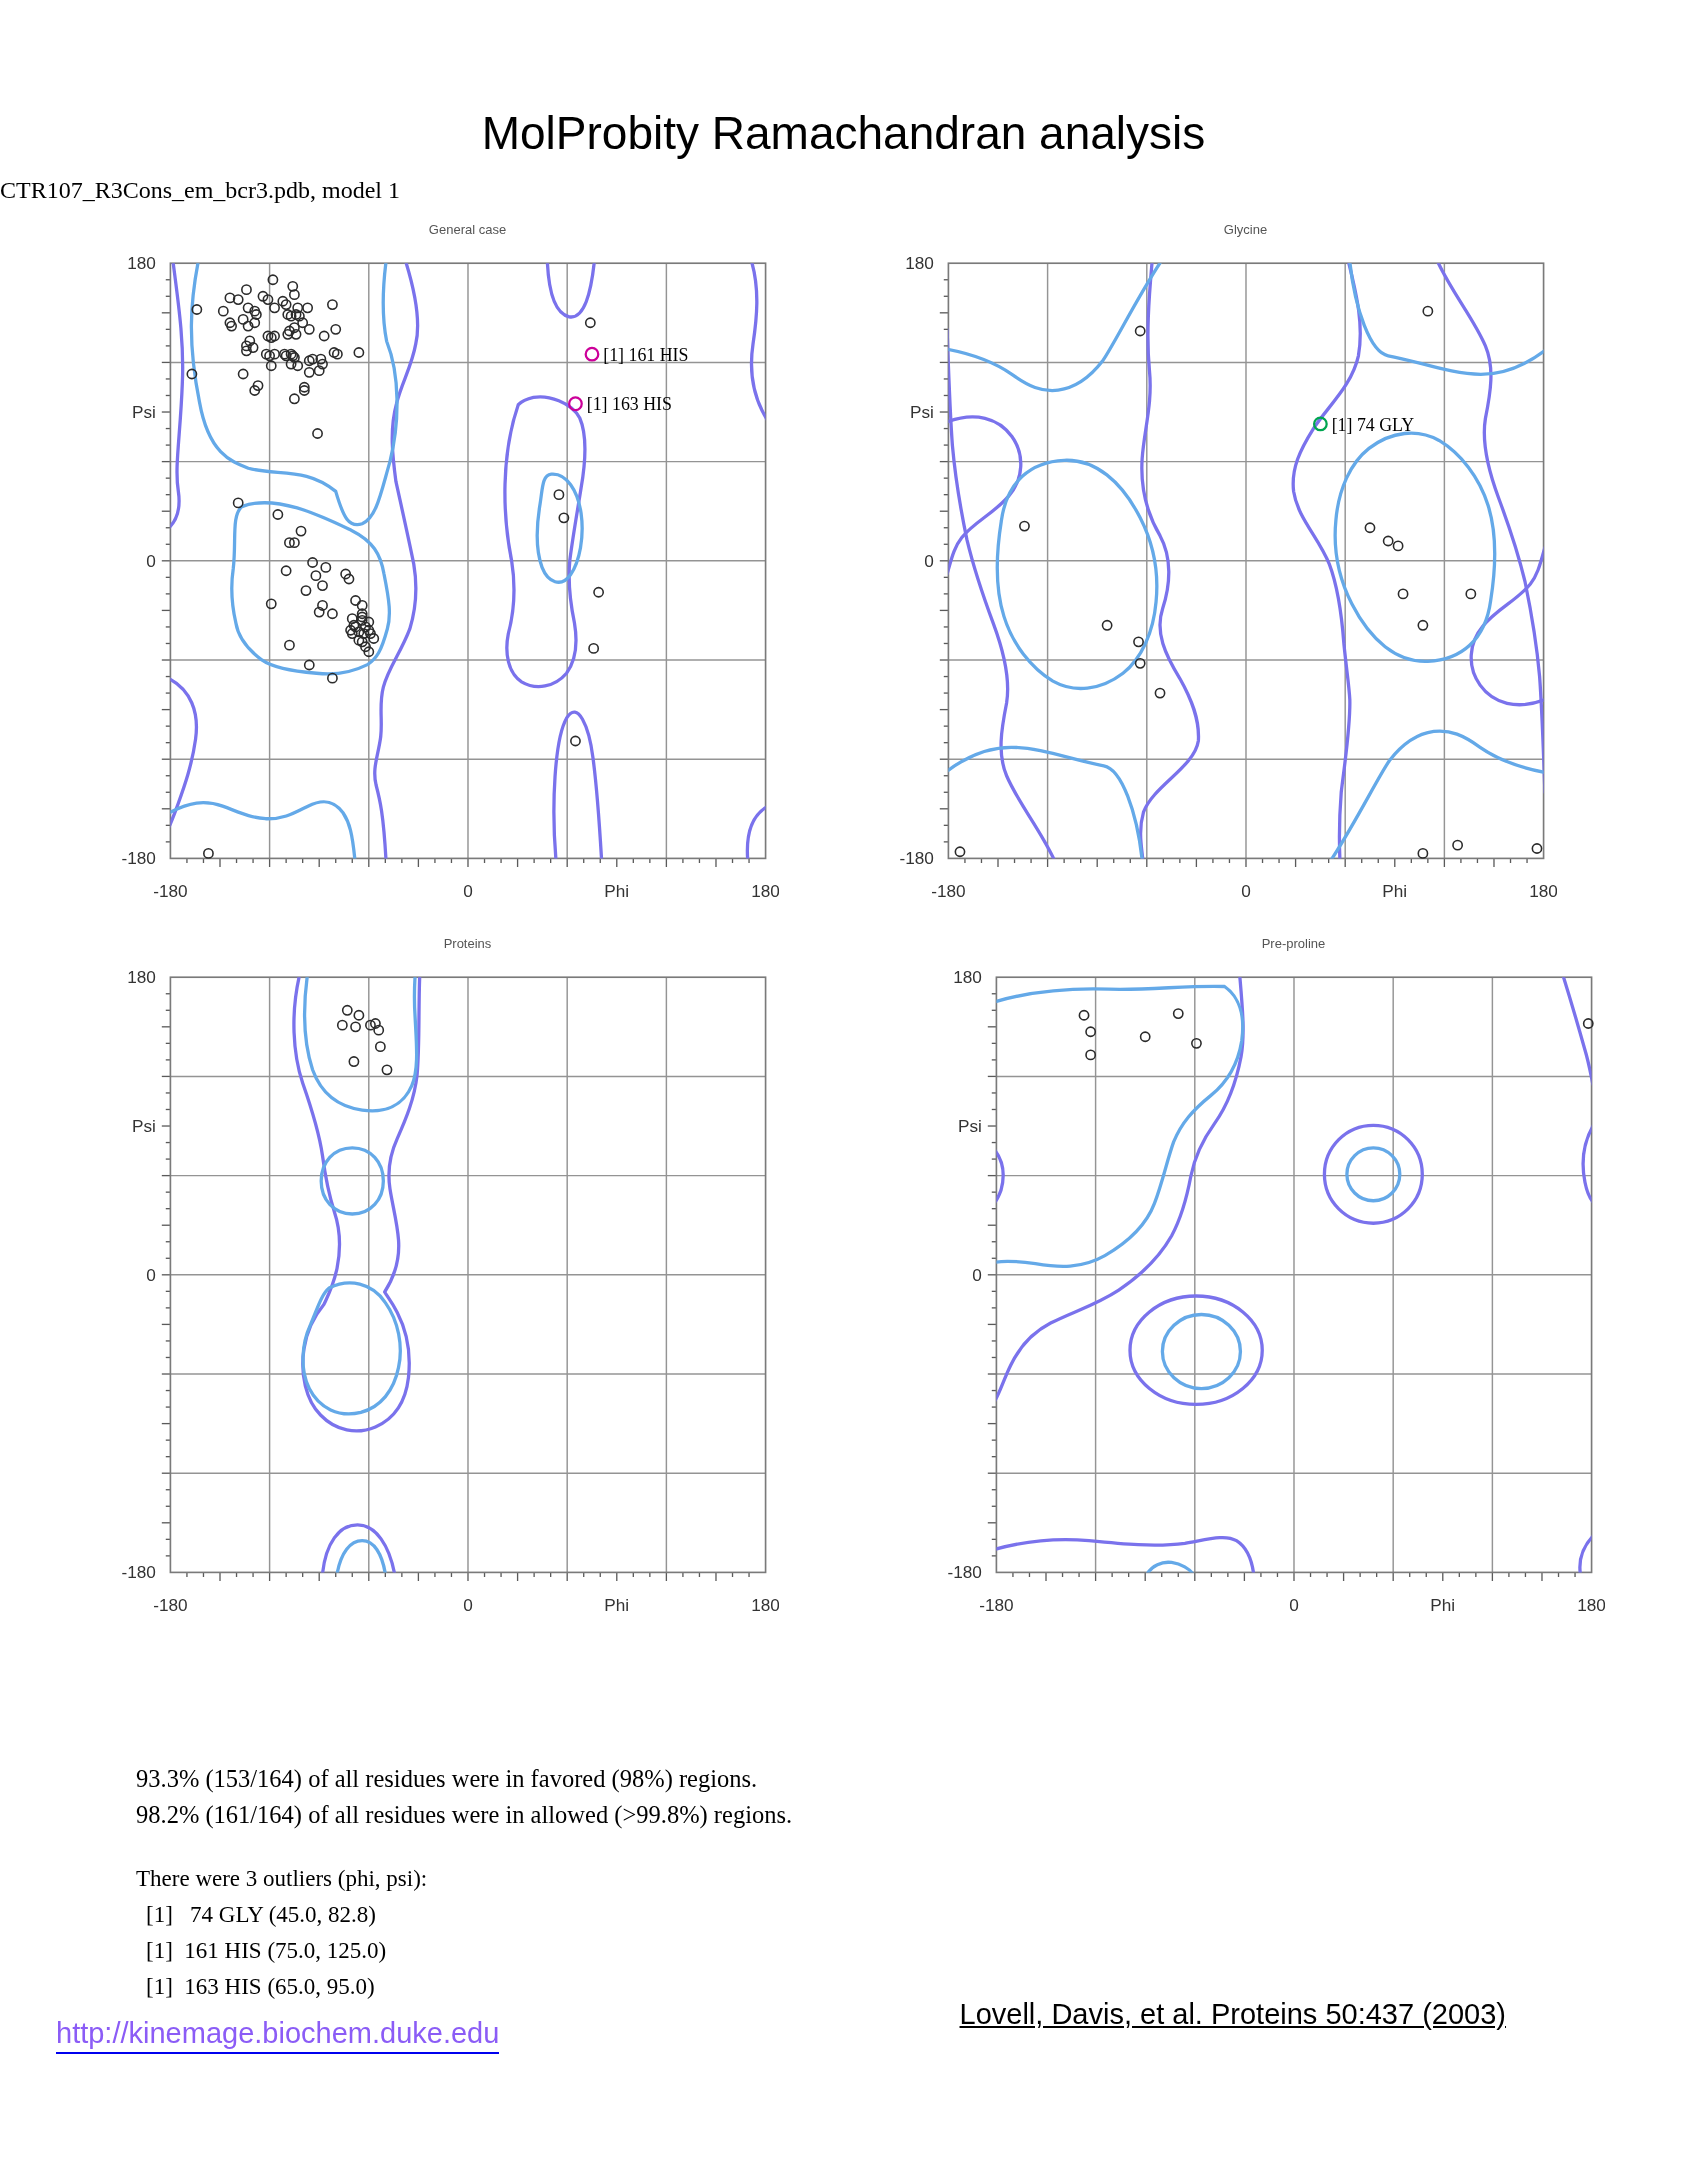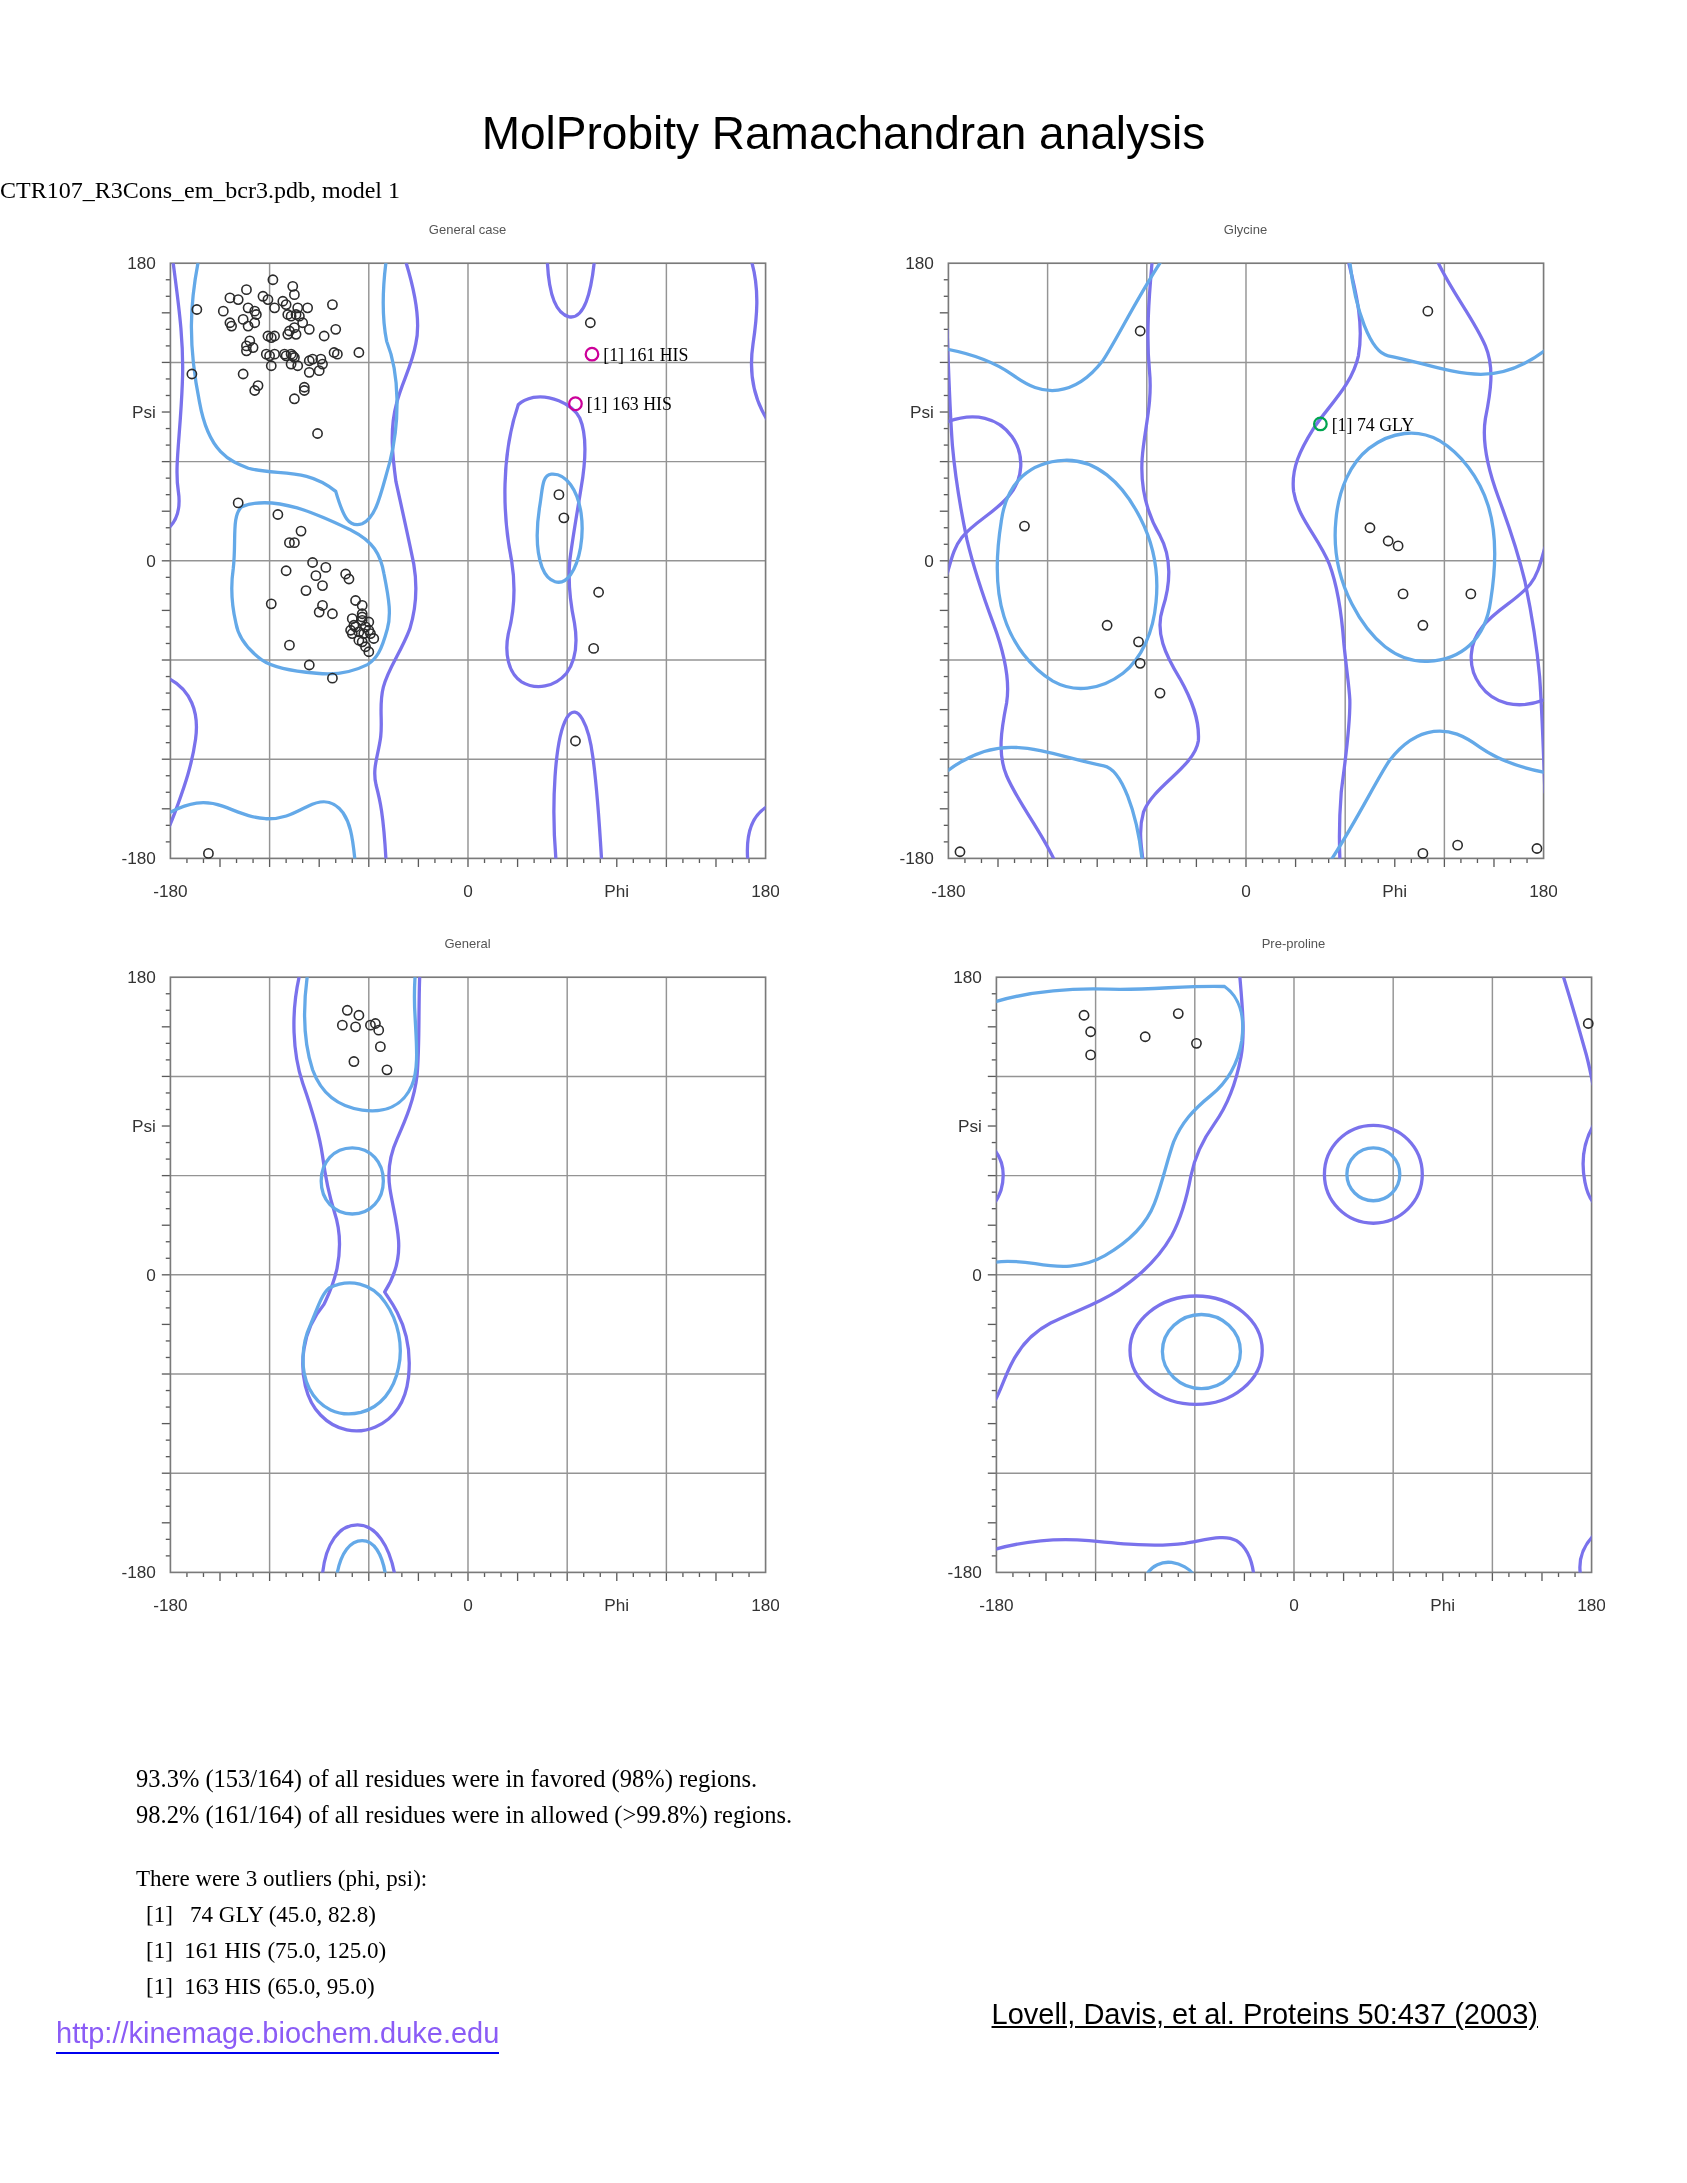--- a/index.html
+++ b/index.html
@@ -1,17 +1,17 @@
 <!DOCTYPE html>
 <html style="font-size:10.6px"><head>
 <meta charset="utf-8">
 <style>
   html,body{margin:0;padding:0;background:#ffffff;}
   .page{position:relative;width:1615px;height:2183px;background:#fff;overflow:hidden;
-        font-family:"Liberation Sans", sans-serif;padding-left:32px;}
+        font-family:"Liberation Sans", sans-serif;}
   .title{position:absolute;left:0;top:106px;width:1687px;text-align:center;
          font-size:46px;color:#000;letter-spacing:0px;}
   .subtitle{position:absolute;left:0;top:177px;width:1687px;text-align:left;
             font-family:"Liberation Serif", serif;font-size:24px;color:#000;}
   .plot-wrap{position:absolute;width:665px;height:701px;}
   .pw0{left:114px;top:222px;}
   .pw1{left:892px;top:222px;}
   .pw2{left:114px;top:936px;}
   .pw3{left:940px;top:936px;}
   .plot-title{position:absolute;left:56px;top:0px;width:595px;text-align:center;
@@ -399,21 +399,21 @@
         <text x="63" y="479" text-anchor="end" fill="#333333" font-family="&quot;Liberation Sans&quot;, sans-serif" font-size="26">0</text>
         <text x="63" y="929" text-anchor="end" fill="#333333" font-family="&quot;Liberation Sans&quot;, sans-serif" font-size="26">-180</text>
         <text x="85" y="978" text-anchor="middle" fill="#333333" font-family="&quot;Liberation Sans&quot;, sans-serif" font-size="26">-180</text>
         <text x="535" y="978" text-anchor="middle" fill="#333333" font-family="&quot;Liberation Sans&quot;, sans-serif" font-size="26">0</text>
         <text x="760" y="978" text-anchor="middle" fill="#333333" font-family="&quot;Liberation Sans&quot;, sans-serif" font-size="26">Phi</text>
         <text x="985" y="978" text-anchor="middle" fill="#333333" font-family="&quot;Liberation Sans&quot;, sans-serif" font-size="26">180</text>
       </svg>
   </div>
 
   <div class="plot-wrap pw2">
-    <div class="plot-title">General</div>
+    <div class="plot-title">Proteins</div>
     <svg class="plot-canvas" width="665" height="658" viewBox="0 0 1005 995">
         <defs>
           <clipPath id="clip2">
             <rect x="0" y="0" width="900" height="900"></rect>
           </clipPath>
         </defs>
         <line x1="235" y1="20" x2="235" y2="920" stroke="#949494" stroke-width="2.2"></line>
         <line x1="85" y1="770" x2="985" y2="770" stroke="#949494" stroke-width="2.2"></line>
         <line x1="385" y1="20" x2="385" y2="920" stroke="#949494" stroke-width="2.2"></line>
         <line x1="85" y1="620" x2="985" y2="620" stroke="#949494" stroke-width="2.2"></line>

